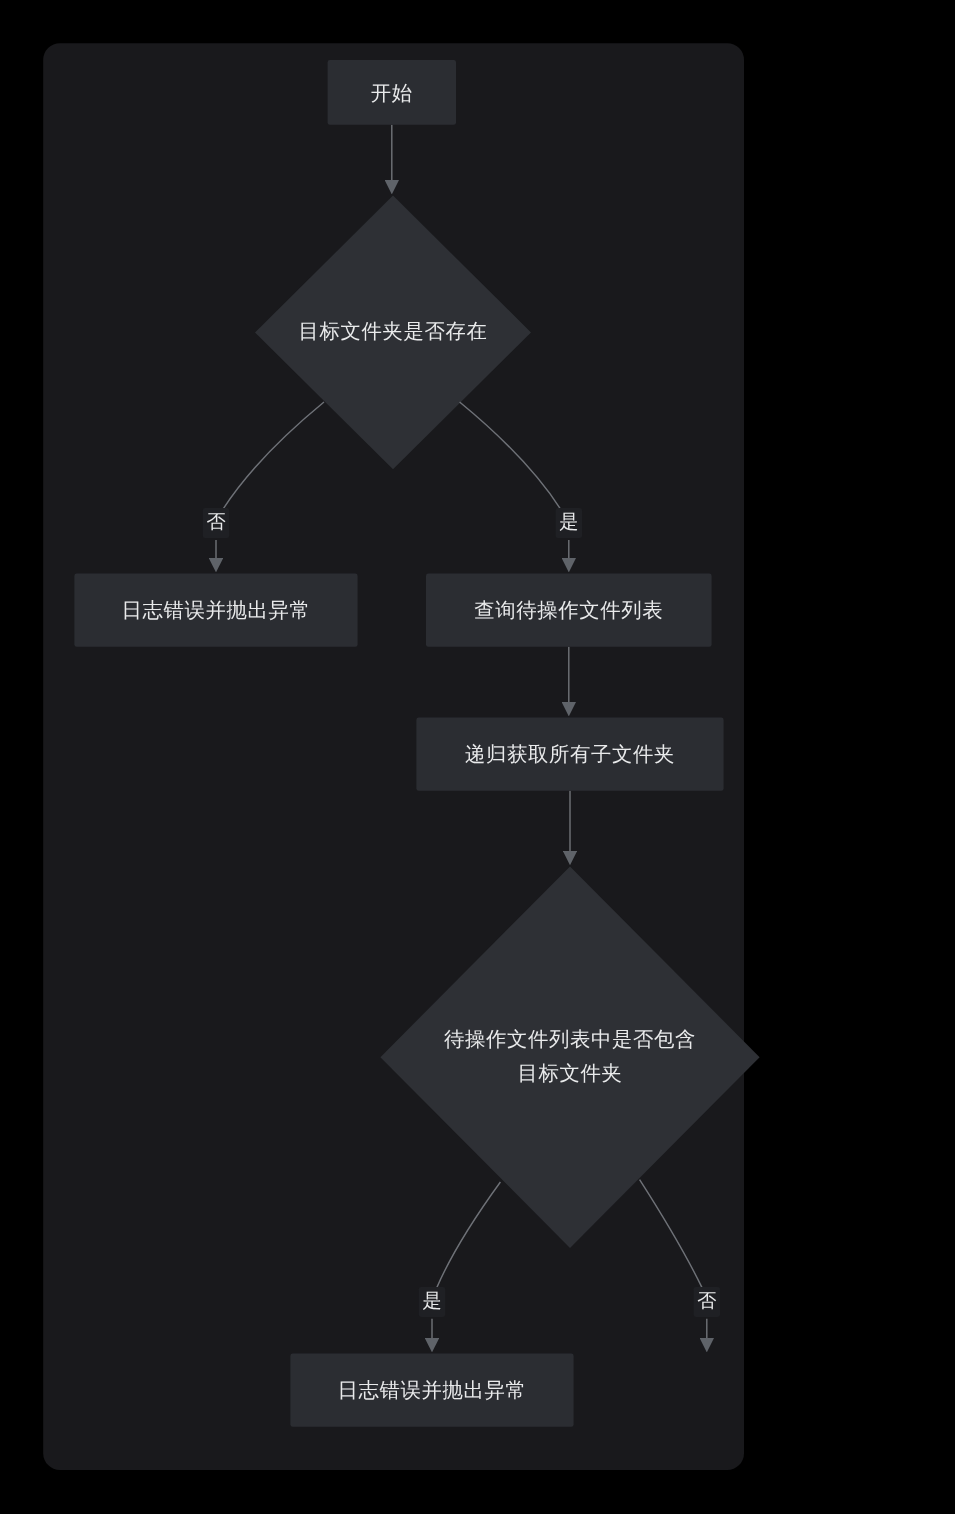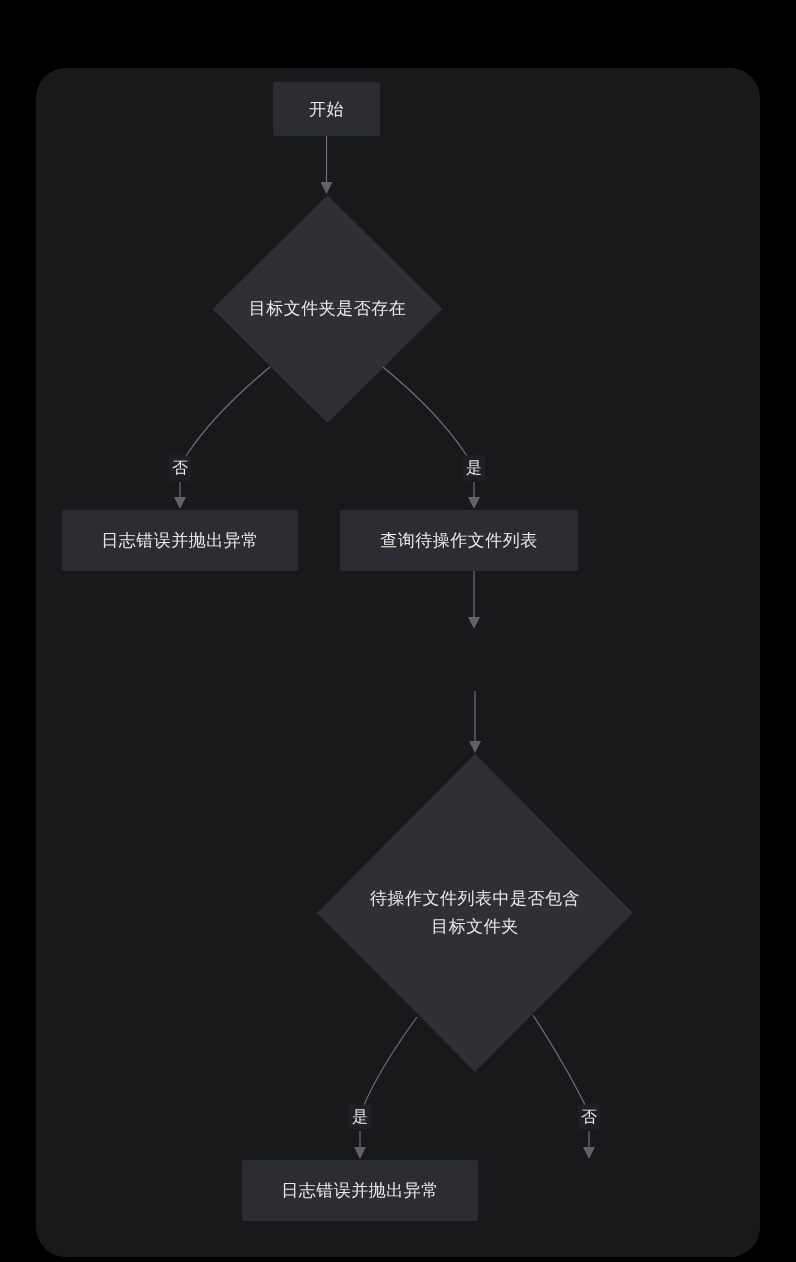--- a/index.html
+++ b/index.html
@@ -12,22 +12,22 @@
     --connector:#6e7177;
     --arrowhead:#5f6369;
   }
   html,body{margin:0;padding:0;}
   body{
     width:796px;height:1262px;overflow:hidden;position:relative;
     background:var(--page-background);
     font-family:"Liberation Sans","DejaVu Sans",sans-serif;
   }
   .canvas{
-    position:absolute;left:36px;top:36px;width:724px;height:1189px;
-    border-radius:30px;background:var(--canvas-background);margin-top:32px;
+    position:absolute;left:36px;top:36px;width:584px;height:1189px;
+    border-radius:14px;background:var(--canvas-background);
   }
   svg.layer{position:absolute;left:0;top:0;width:724px;height:1189px;}
   path.connector{stroke:var(--connector);stroke-width:1.2;fill:none;}
   polygon.decision{fill:var(--decision-fill);}
   .arrowhead{fill:var(--arrowhead);}
   .node{
     position:absolute;display:flex;align-items:center;justify-content:center;
     background:var(--process-fill);color:var(--text);
     font-size:17px;border-radius:2px;letter-spacing:.5px;
   }
@@ -70,24 +70,27 @@
   </svg>
 
   <div class="node" style="left:237px;top:14px;width:107px;height:54px">
     <span>开始</span>
   </div>
 
   <div class="node" style="left:26px;top:442px;width:236px;height:61px">
     <span>日志错误并抛出异常</span>
   </div>
 
-  <div class="node" style="left:304px;top:442px;width:238px;height:61px">
+  <div class="node" style="left:319px;top:442px;width:238px;height:61px">
     <span>查询待操作文件列表</span>
   </div>
 
+  <div class="node" style="left:311px;top:562px;width:256px;height:61px">
+    <span>递归获取所有子文件夹</span>
+  </div>
 
   <div class="node" style="left:206px;top:1092px;width:236px;height:61px">
     <span>日志错误并抛出异常</span>
   </div>
 
 
   <div class="diamond-label" style="left:281px;top:686px;width:316px;height:318px">
     <span>待操作文件列表中是否包含</span>
     <span>目标文件夹</span>
   </div>

